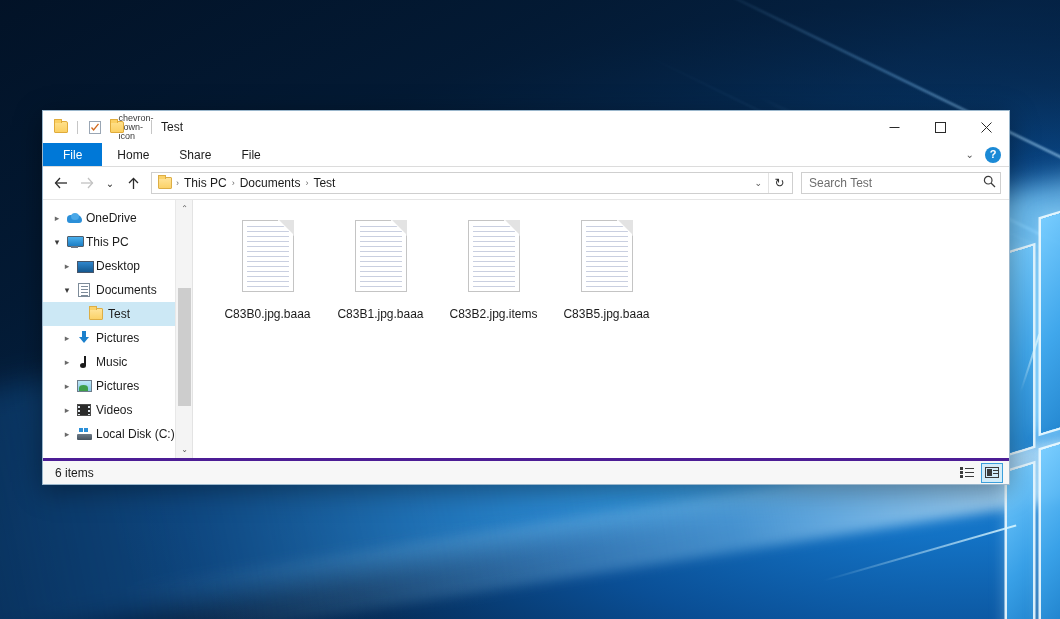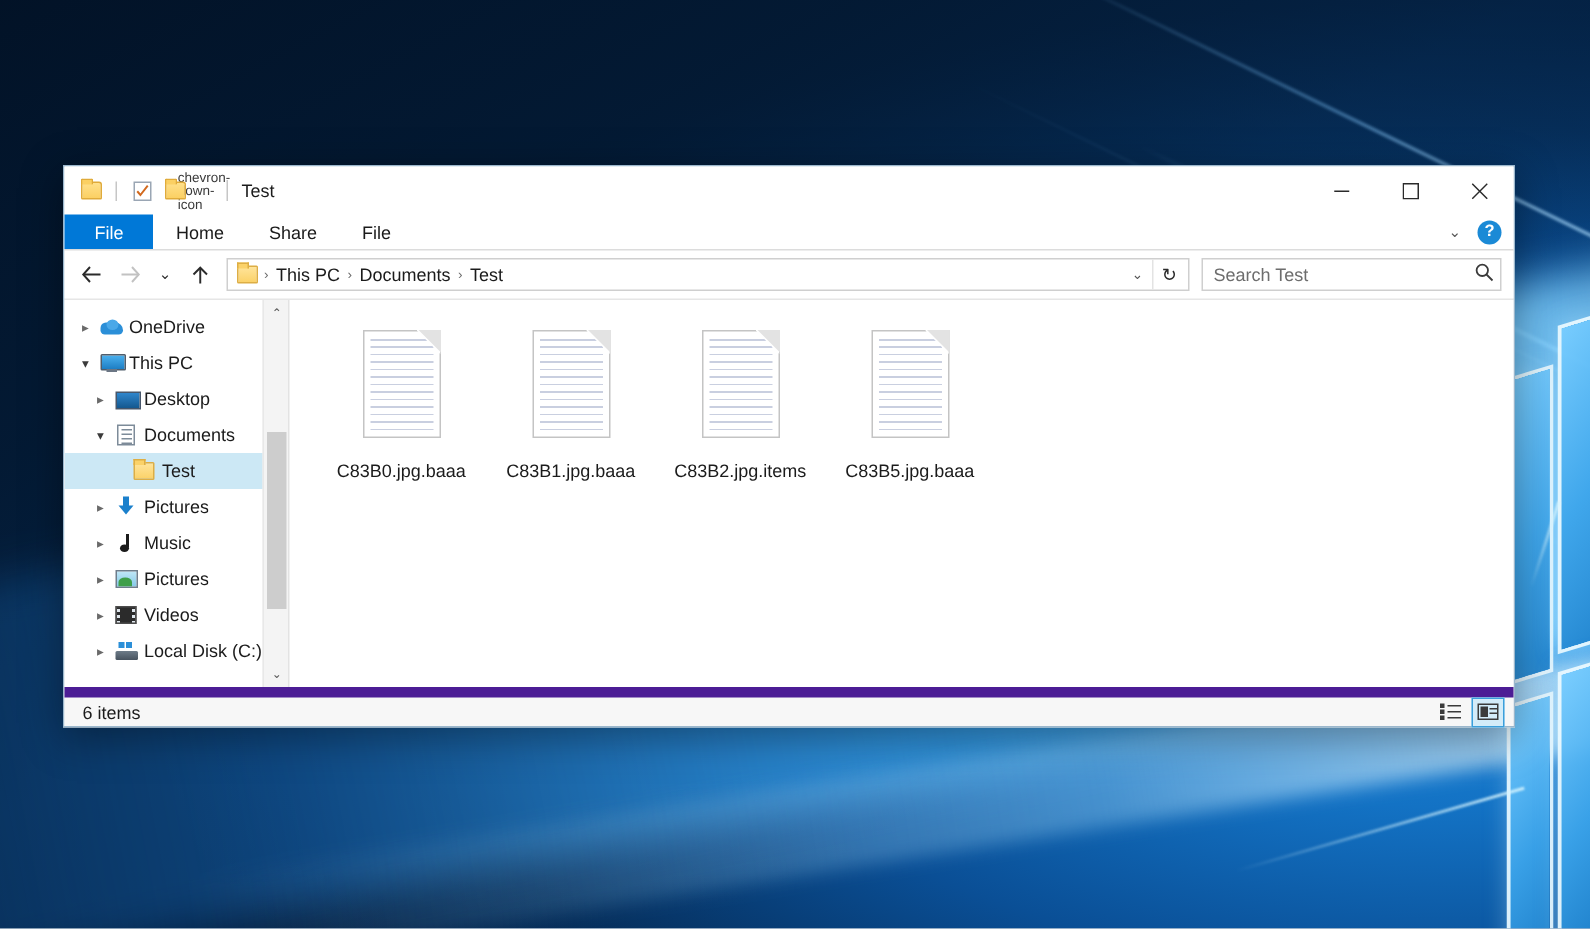--- a/index.html
+++ b/index.html
@@ -464,21 +464,21 @@
     color: #1b1b1b;
     text-align: center;
     line-height: 14px;
     white-space: nowrap;
   }
 
   
   .statusbar {
     height: 26px;
     background: #f7f7f7;
-    border-top: 7px solid #4c1d95;
+    border-top: 3px solid #4c1d95;
     display: flex;
     align-items: center;
     padding: 0 6px 0 12px;
     flex: 0 0 auto;
   }
   .status-text { font-size: 12px; color: #1b1b1b; }
   .viewbtns { margin-left: auto; display: flex; gap: 3px; }
   .vbtn {
     width: 22px; height: 20px;
     display: flex; align-items: center; justify-content: center;

